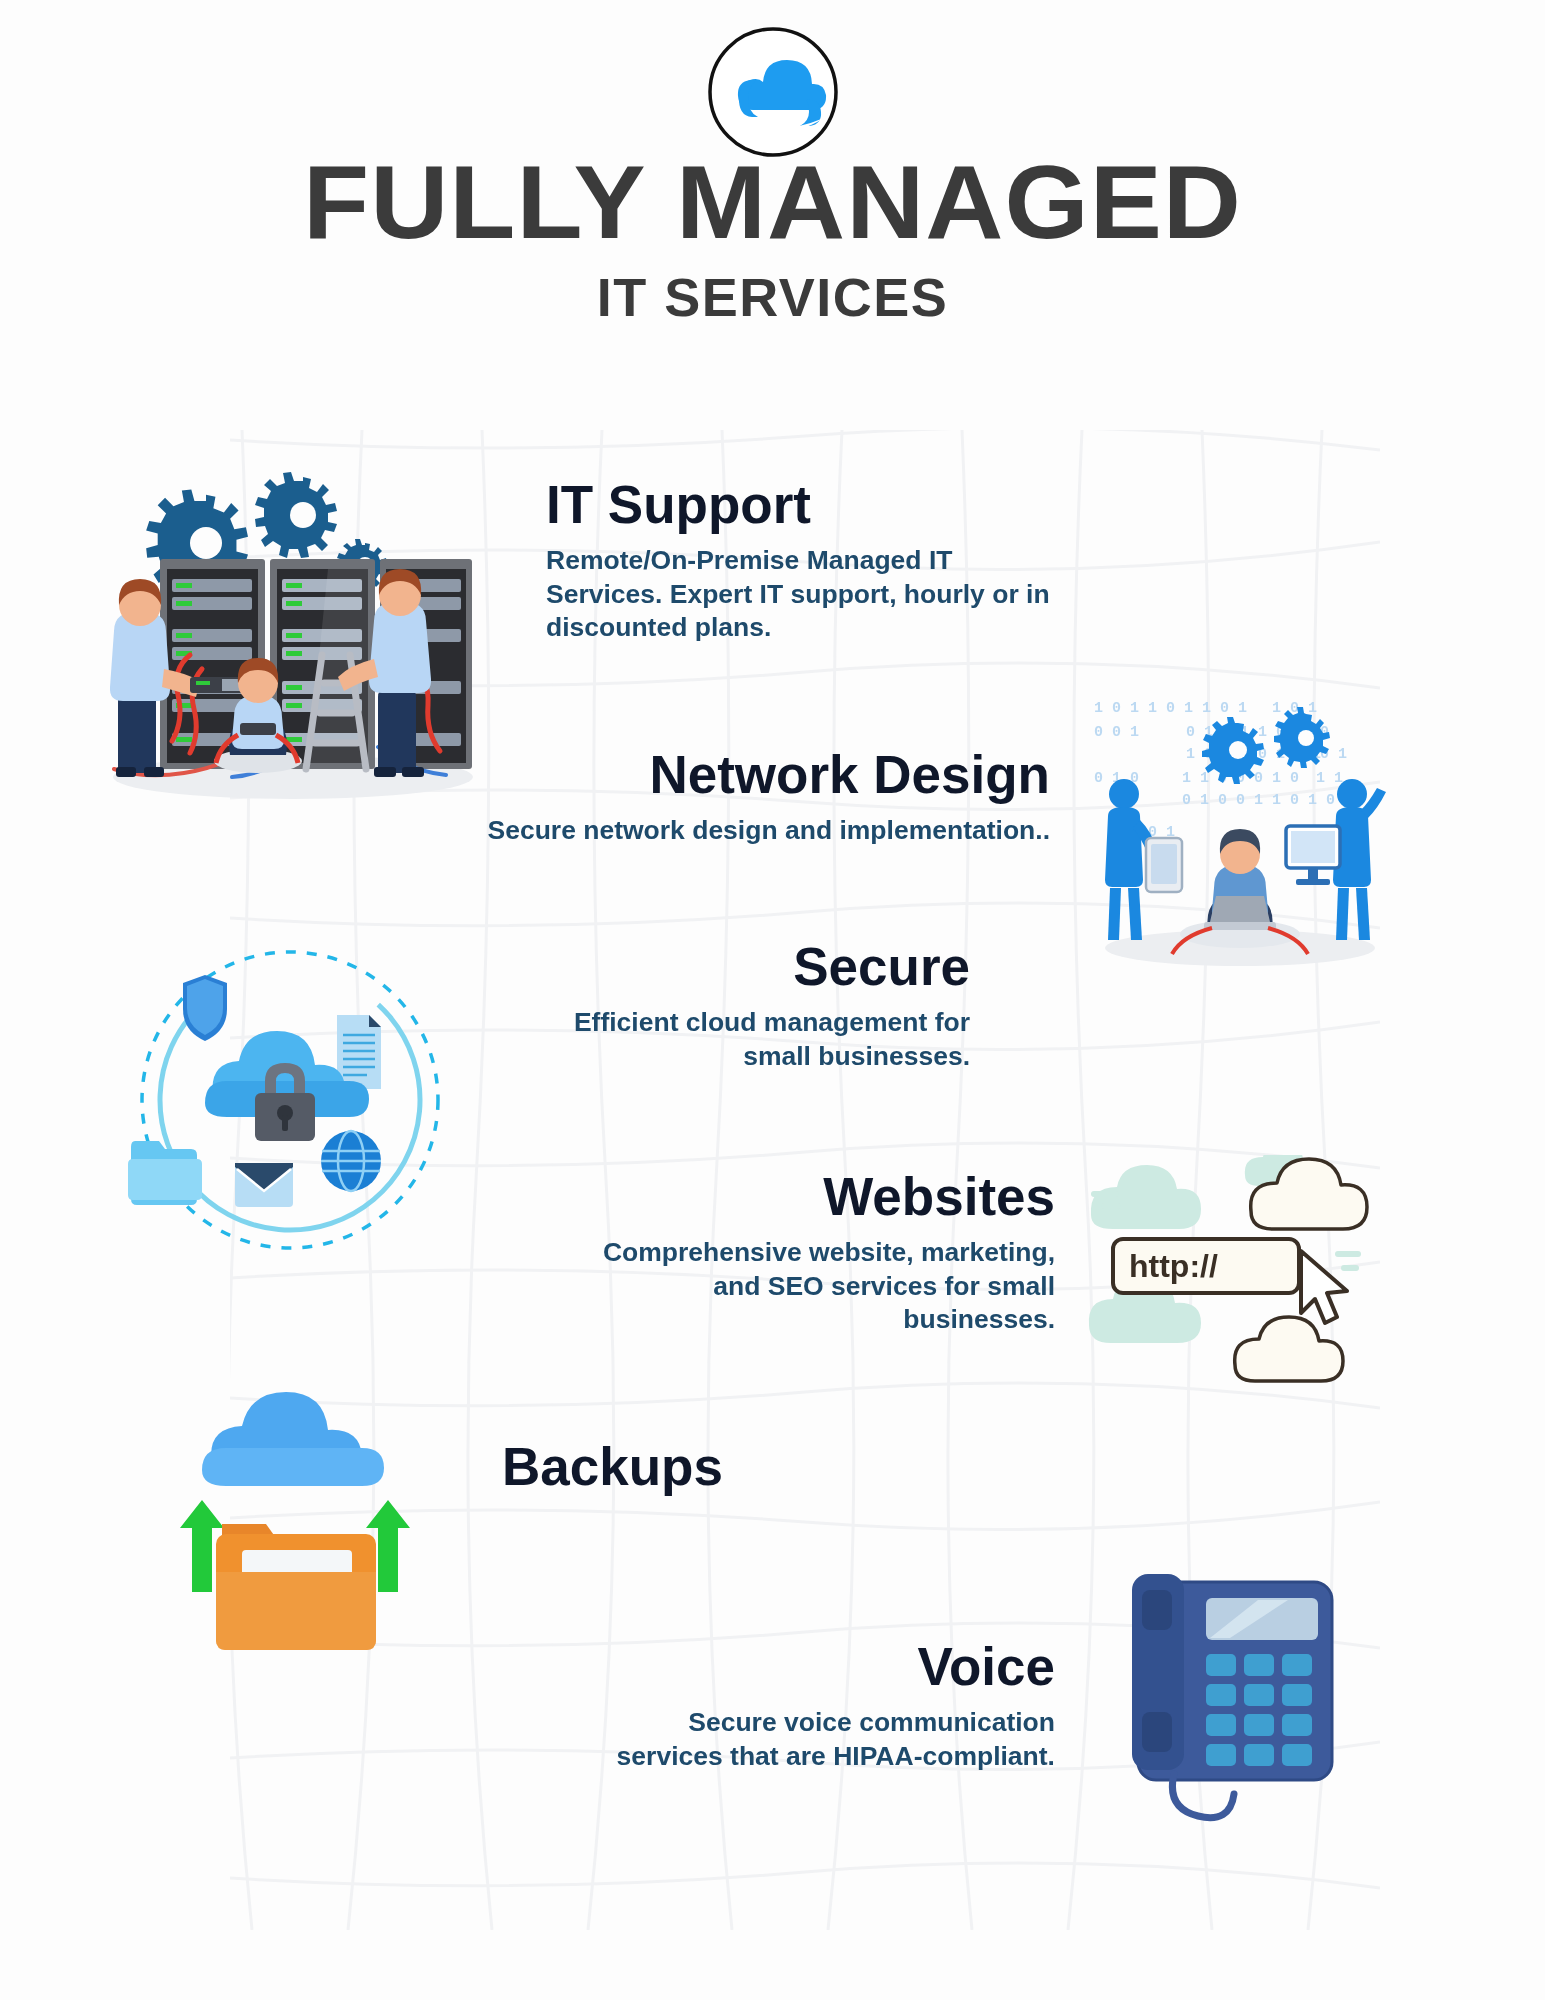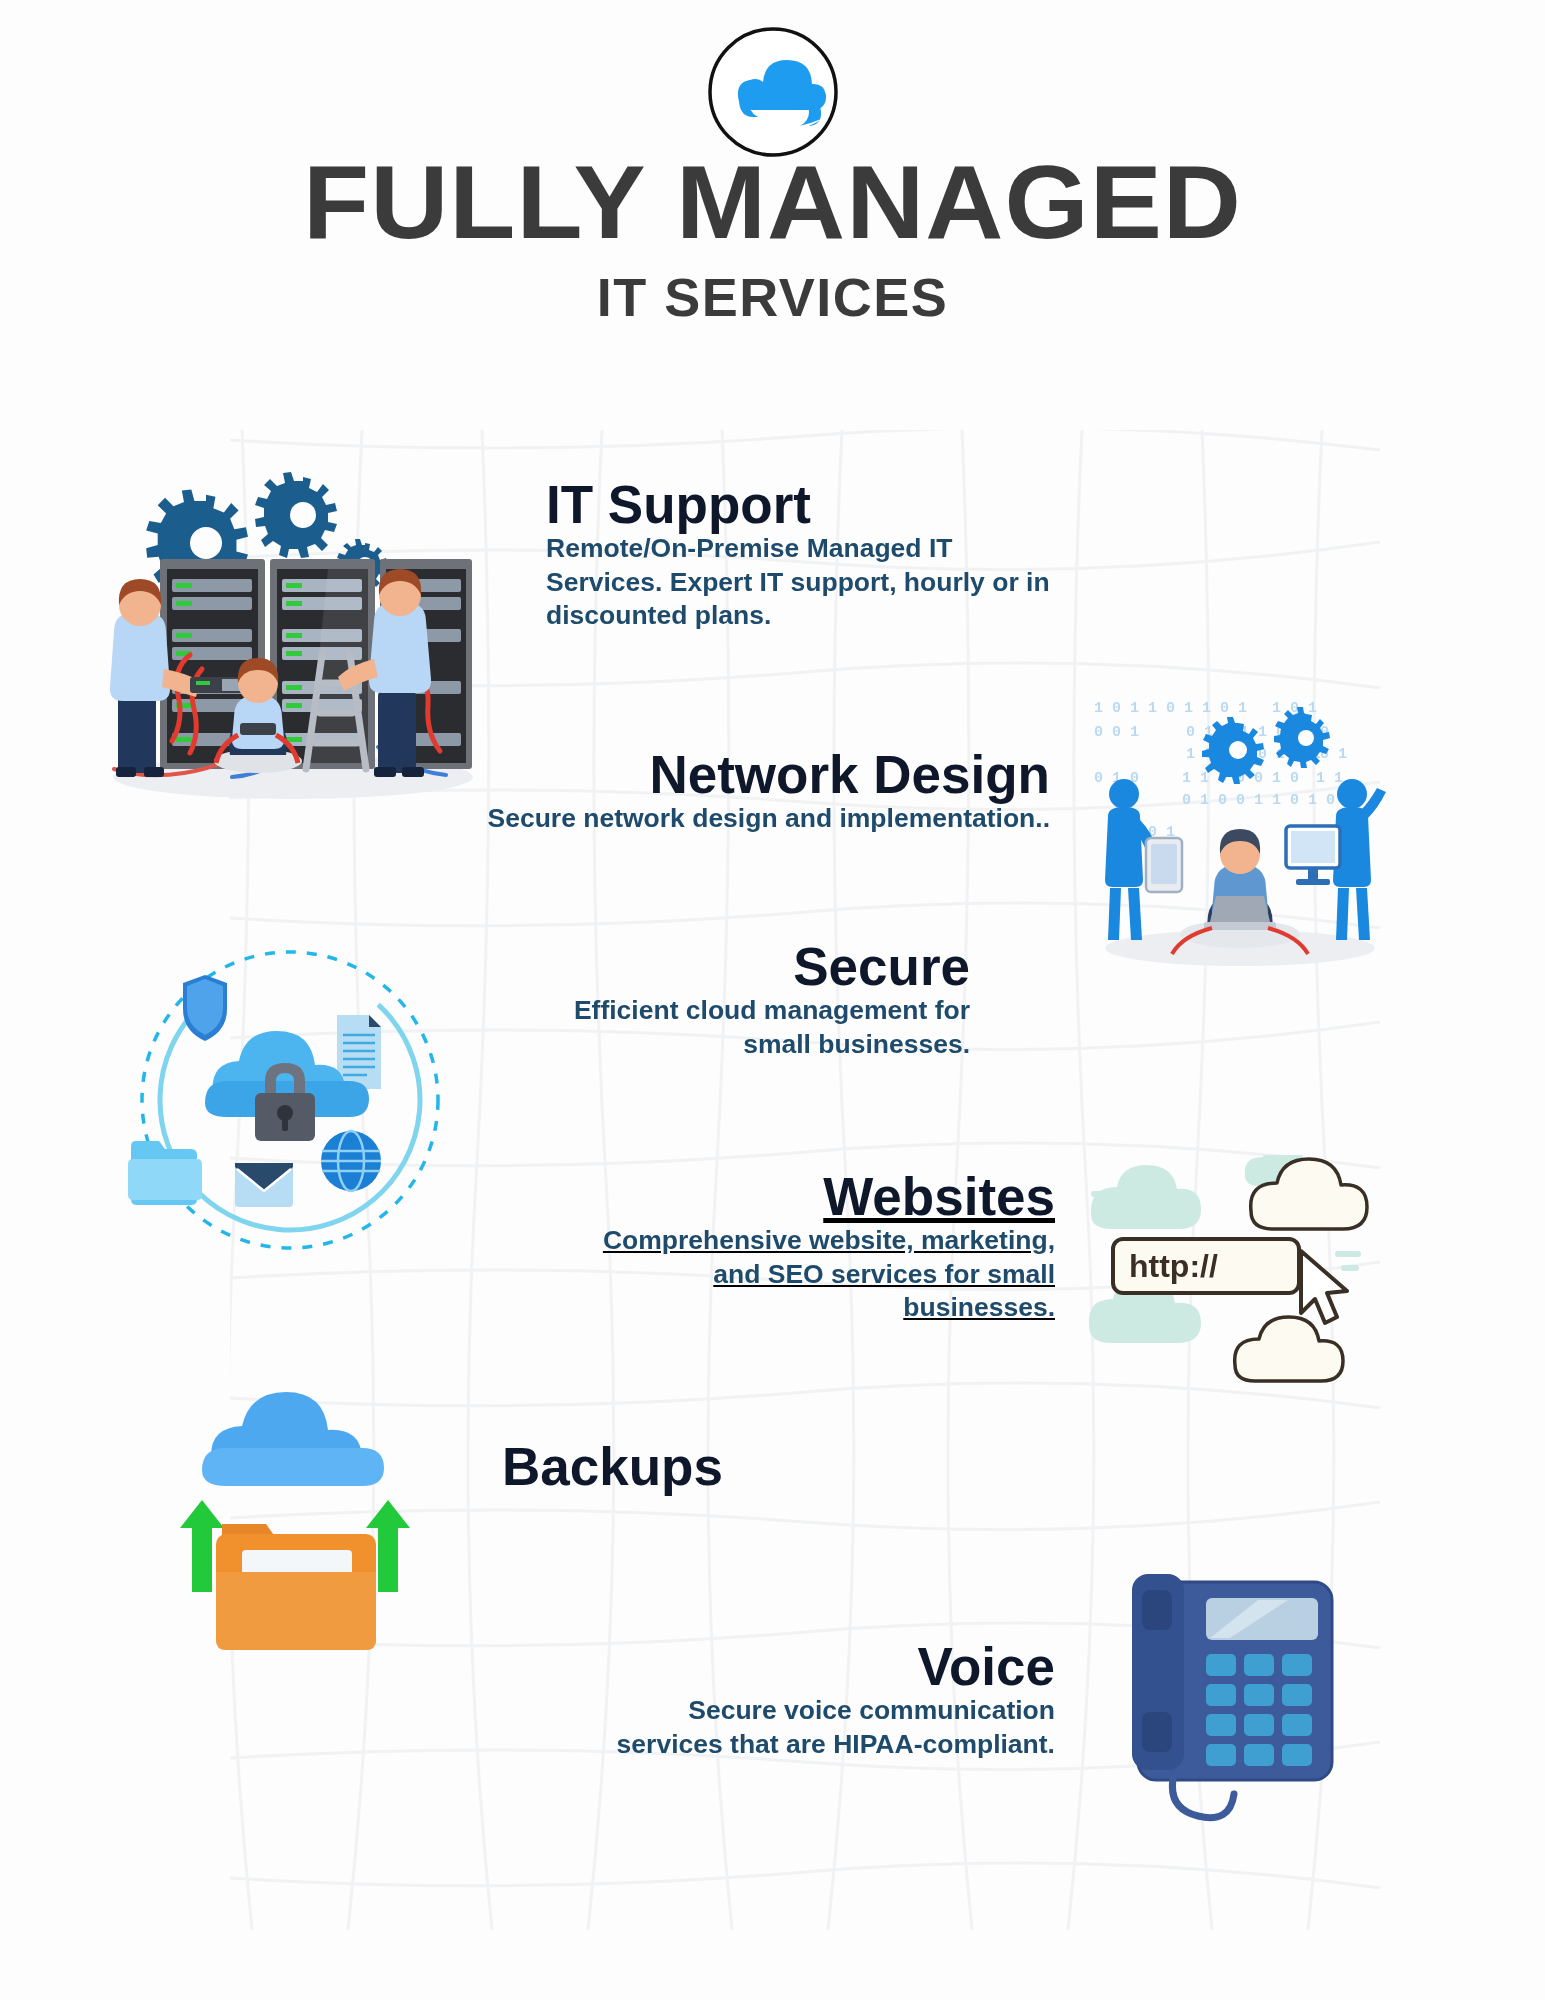--- a/index.html
+++ b/index.html
@@ -57,36 +57,36 @@
     font-weight: 700;
     color: #0f172a;
     line-height: 1.02;
     white-space: nowrap;
   }
   .svc-desc {
     font-weight: 700;
     color: #1e4a6b;
     font-size: 26.5px;
     line-height: 1.27;
-    margin-top: 0;
+    margin-top: 12px;
   }
   .align-left  { text-align: left; }
   .align-right { text-align: right; }
 
   
   #svc-it-support   { left: 546px; top: 478px;  width: 520px; }
   #svc-it-support .svc-title { font-size: 53px; }
 
   #svc-network      { left: 480px; top: 748px;  width: 570px; }
   #svc-network .svc-title { font-size: 53px; }
 
   #svc-cloud        { left: 520px; top: 940px;  width: 450px; }
   #svc-cloud .svc-title { font-size: 53px; }
 
-  #svc-websites     { left: 600px; top: 1170px; width: 455px; text-decoration: underline; }
+  #svc-websites     { left: 600px; top: 1170px; width: 455px; }
   #svc-websites .svc-title { font-size: 53px; }
 
   #svc-backups      { left: 502px; top: 1440px; width: 400px; }
   #svc-backups .svc-title { font-size: 53px; }
 
   #svc-voice        { left: 600px; top: 1640px; width: 455px; }
   #svc-voice .svc-title { font-size: 53px; }
 
   
   .illus { position: absolute; z-index: 2; }

